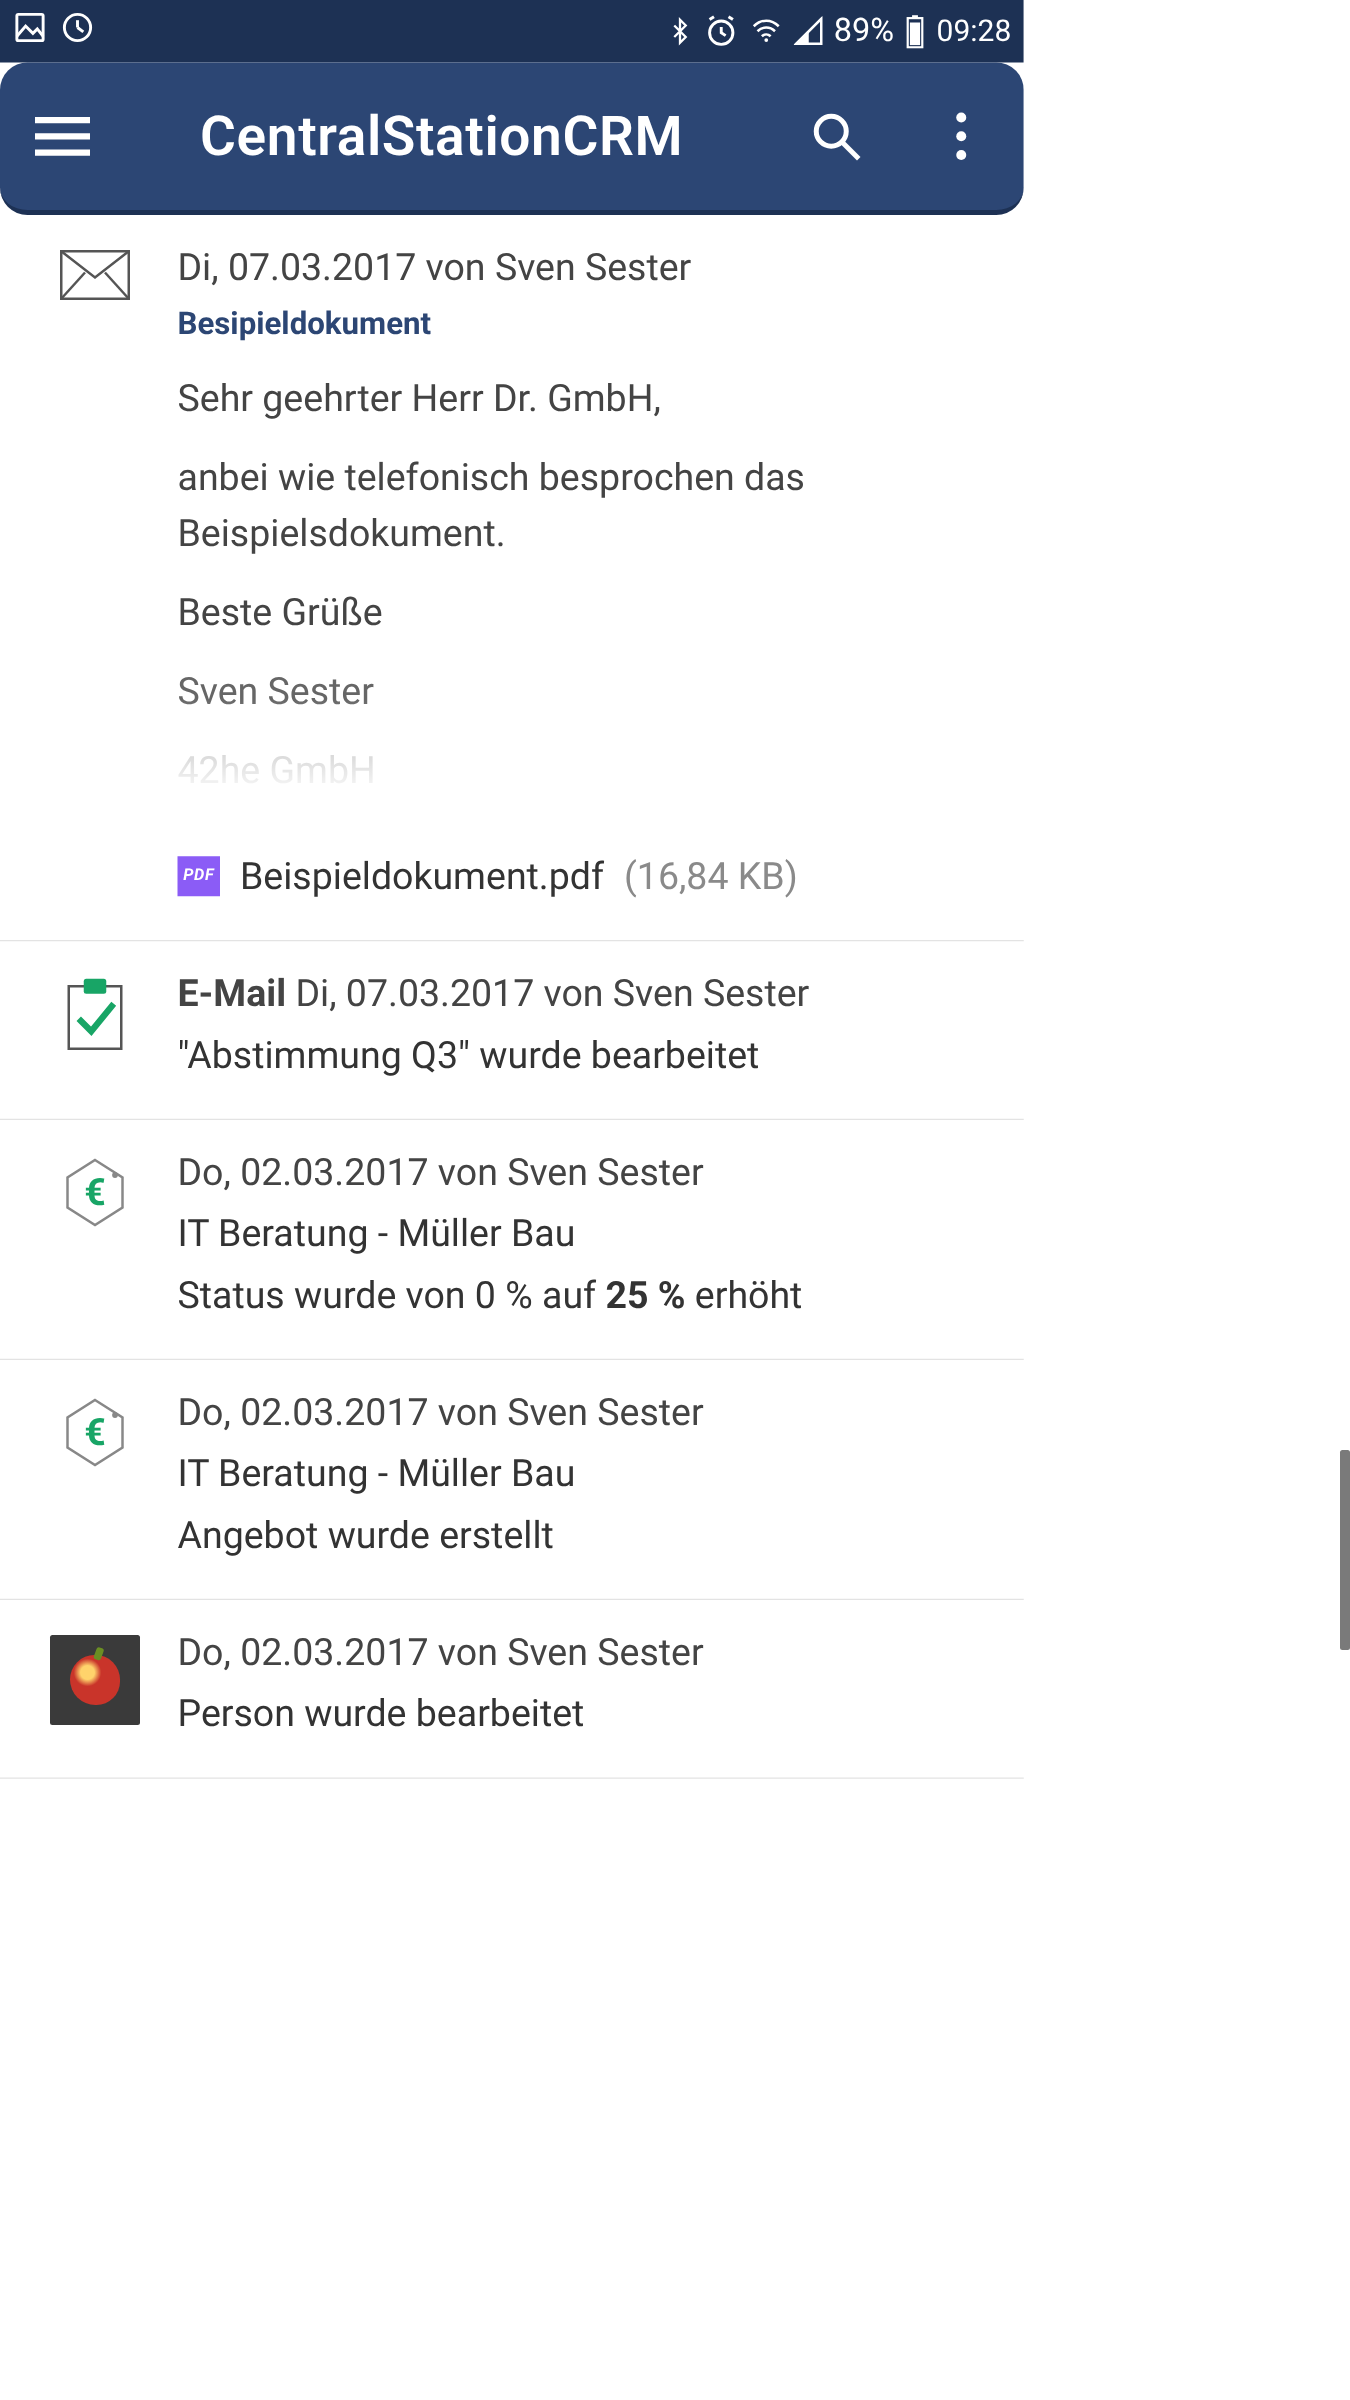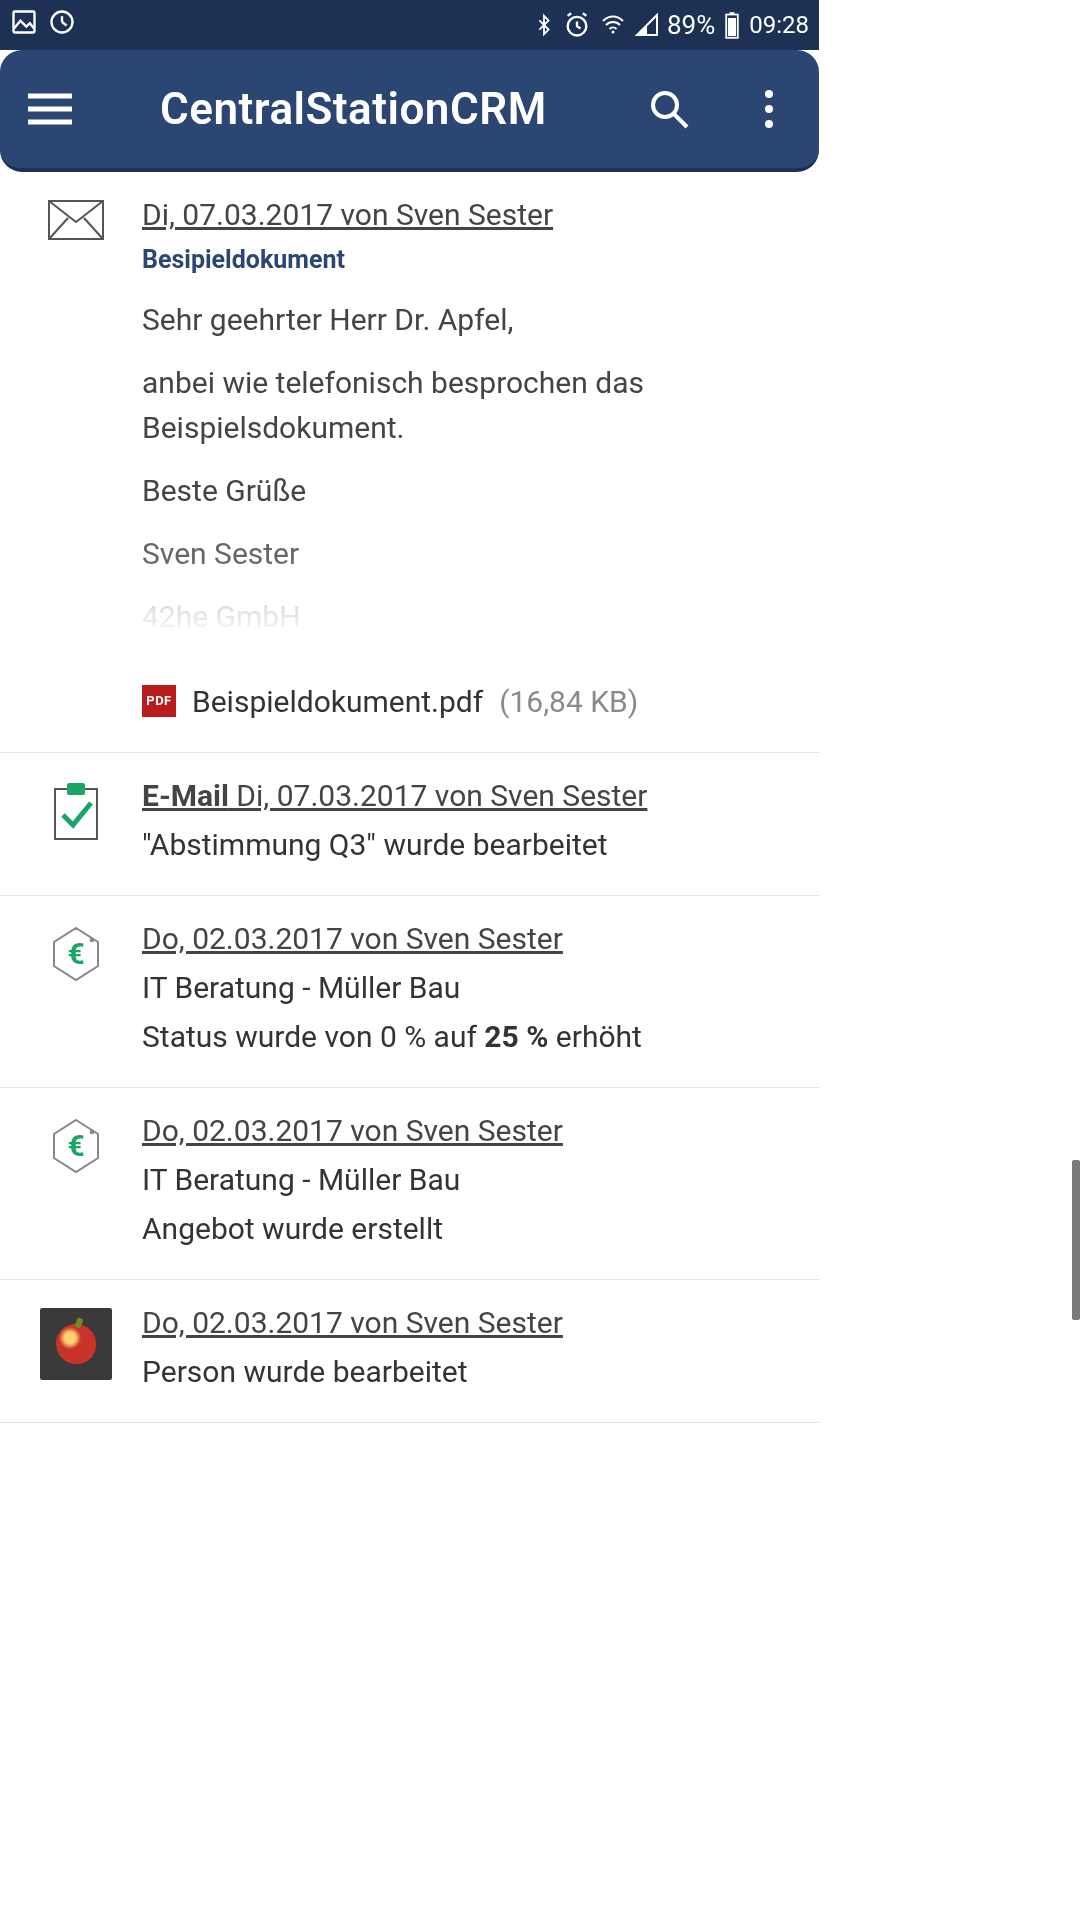--- a/index.html
+++ b/index.html
@@ -75,21 +75,21 @@
     display: flex;
     justify-content: center;
     padding-top: 8px;
   }
   .item .body {
     flex: 1;
     font-size: 30px;
     line-height: 1.5;
     color: #333;
   }
-  .meta { color: #444; font-size: 30px; text-decoration: underline; }
+  .meta { color: #444; font-size: 30px; }
   .subject { color: #2c4674; font-weight: 700; font-size: 25px; margin-top: 4px; }
   .excerpt p { margin-top: 18px; font-size: 30px; color: #444; }
   .excerpt p.sig { color: #666; }
   .excerpt p.sig2 { color: #aaa; }
   .fade-mask {
     position: relative;
     max-height: 400px;
     overflow: hidden;
   }
   .fade-mask::after {
@@ -101,28 +101,29 @@
   }
   .attach {
     display: flex;
     align-items: center;
     gap: 16px;
     margin-top: 40px;
     font-size: 30px;
   }
   .attach .pdf-badge {
     width: 34px; height: 32px;
-    background: #b91c1c;
+    background: #8b5cf6;
     color: #fff;
     font-size: 13px;
     font-weight: 700;
     display: flex;
     align-items: center;
     justify-content: center;
     letter-spacing: 0.5px;
+    font-style: italic;
   }
   .attach .fsize { color: #8a8a8a; }
 
   .strong-label { font-weight: 700; }
   .desc { font-size: 30px; margin-top: 4px; }
   .desc .bold { font-weight: 700; }
 
   
   .envelope-icon rect { fill: none; stroke: #555; stroke-width: 2; }
   .envelope-icon polyline { fill: none; stroke: #555; stroke-width: 2; }
@@ -252,21 +253,21 @@
         <rect x="1" y="1" width="54" height="38"></rect>
         <polyline points="1,1 28,22 55,1"></polyline>
         <polyline points="1,39 20,18"></polyline>
           <polyline points="55,39 36,18"></polyline>
       </svg>
     </div>
     <div class="body">
       <div class="meta">Di, 07.03.2017 von Sven Sester</div>
       <div class="subject">Besipieldokument</div>
       <div class="excerpt fade-mask">
-        <p>Sehr geehrter Herr Dr. Apfel,</p>
+        <p>Sehr geehrter Herr Dr. GmbH,</p>
         <p>anbei wie telefonisch besprochen das Beispielsdokument.</p>
         <p>Beste Grüße</p>
         <p class="sig">Sven Sester</p>
         <p class="sig2">42he GmbH</p>
       </div>
       <div class="attach">
         <div class="pdf-badge">PDF</div>
         <span>Beispieldokument.pdf</span>
         <span class="fsize">(16,84 KB)</span>
       </div>

